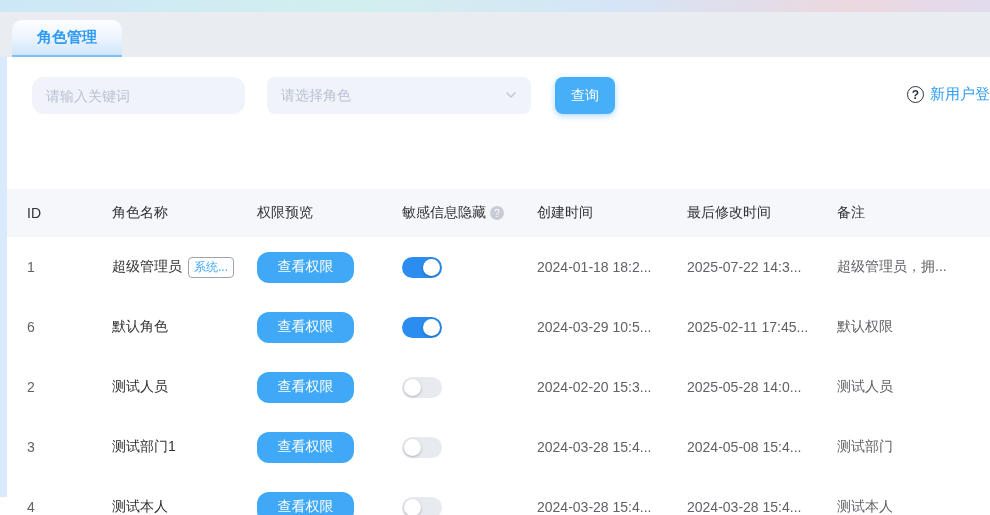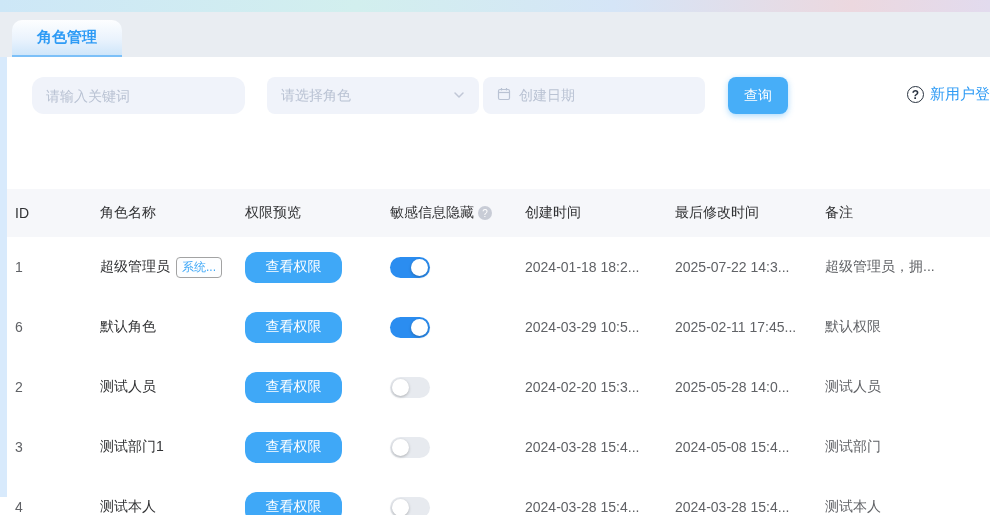--- a/index.html
+++ b/index.html
@@ -25,36 +25,36 @@
   .card { flex: 1; background: #fff; }
 
   .filter-row { display: flex; align-items: flex-start; padding: 20px 0 0 25px; height: 95px; }
   .f-input { height: 37px; background: #f0f3fa; border: none; border-radius: 12px;
     font-size: 14px; color: #606266; padding: 0 14px; outline: none;
     font-family: "Liberation Sans", "DejaVu Sans", sans-serif; }
   .f-input::placeholder { color: #b9c2d3; opacity: 1; }
   .keyword { width: 213px; margin-right: 22px; }
   .fake-field { display: flex; align-items: center; height: 37px; background: #f0f3fa;
     border-radius: 8px; padding: 0 14px; font-size: 14px; color: #b9c2d3; cursor: pointer; }
-  .role-select { width: 212px; margin-right: 4px; justify-content: space-between; }
+  .role-select { width: 264px; margin-right: 24px; justify-content: space-between; }
   .date-field { width: 222px; margin-right: 23px; }
   .date-field svg { margin-right: 8px; }
   .search-btn { width: 60px; height: 37px; background: #47aef8; color: #fff; border: none;
     border-radius: 8px; font-size: 14px; cursor: pointer; box-shadow: 0 2px 6px rgba(71,174,248,.45);
     font-family: Liberation Sans, sans-serif; }
 
   .help-link { margin-left: auto; margin-right: -45px; display: flex; align-items: center;
     gap: 6px; white-space: nowrap; cursor: pointer; margin-top: 8px; }
   .q-circle { width: 17px; height: 17px; border: 1.7px solid #2a3340; border-radius: 50%;
     color: #2a3340; font-size: 12px; font-weight: bold; display: flex; align-items: center;
     justify-content: center; flex: none; }
   .help-text { color: #2e9bf5; font-size: 15px; }
 
   .grid { display: grid; grid-template-columns: 85px 145px 145px 135px 150px 150px minmax(150px,1fr);
-    padding-left: 8px; align-items: center; }
+    padding-left: 20px; align-items: center; }
   .table-header { height: 48px; background: #f6f7fa; margin-top: 37px;
     font-size: 14px; color: #303133; }
   .th { display: flex; align-items: center; gap: 4px; white-space: nowrap; }
   .info-circle { width: 14px; height: 14px; border-radius: 50%; background: #c8ccd6; color: #fff;
     font-size: 10px; display: flex; align-items: center; justify-content: center; flex: none; }
 
   .table-row { height: 60px; font-size: 14px; }
   .cell-id, .cell-date, .cell-remark { color: #606266; white-space: nowrap; }
   .cell-name { color: #303133; display: flex; align-items: center; white-space: nowrap; }
   .role-tag { margin-left: 6px; border: 1px solid #a3a3a3; color: #3fa8f7; border-radius: 4px;
@@ -92,31 +92,20 @@
 
         <div class="fake-field role-select">
           <span>请选择角色</span>
           <span>
             <svg width="12" height="12" viewBox="0 0 12 12" fill="none">
               <polyline points="2,4 6,8 10,4" stroke="#c0c7d6" stroke-width="1.5" stroke-linecap="round" stroke-linejoin="round"></polyline>
             </svg>
           </span>
         </div>
 
-        <div class="fake-field date-field">
-          <span>
-            <svg width="14" height="14" viewBox="0 0 14 14" fill="none">
-              <rect x="1.5" y="2.5" width="11" height="10" rx="1.5" stroke="#b9c2d3" stroke-width="1.2"></rect>
-              <line x1="1.5" y1="5.5" x2="12.5" y2="5.5" stroke="#b9c2d3" stroke-width="1.2"></line>
-              <line x1="4.5" y1="1" x2="4.5" y2="3.5" stroke="#b9c2d3" stroke-width="1.2"></line>
-              <line x1="9.5" y1="1" x2="9.5" y2="3.5" stroke="#b9c2d3" stroke-width="1.2"></line>
-            </svg>
-          </span>
-          <span>创建日期</span>
-        </div>
 
         <button class="search-btn">查询</button>
 
         <div class="help-link">
           <span class="q-circle">?</span>
           <span class="help-text">新用户登录指引</span>
         </div>
       </div>
 
       <div class="grid table-header">

